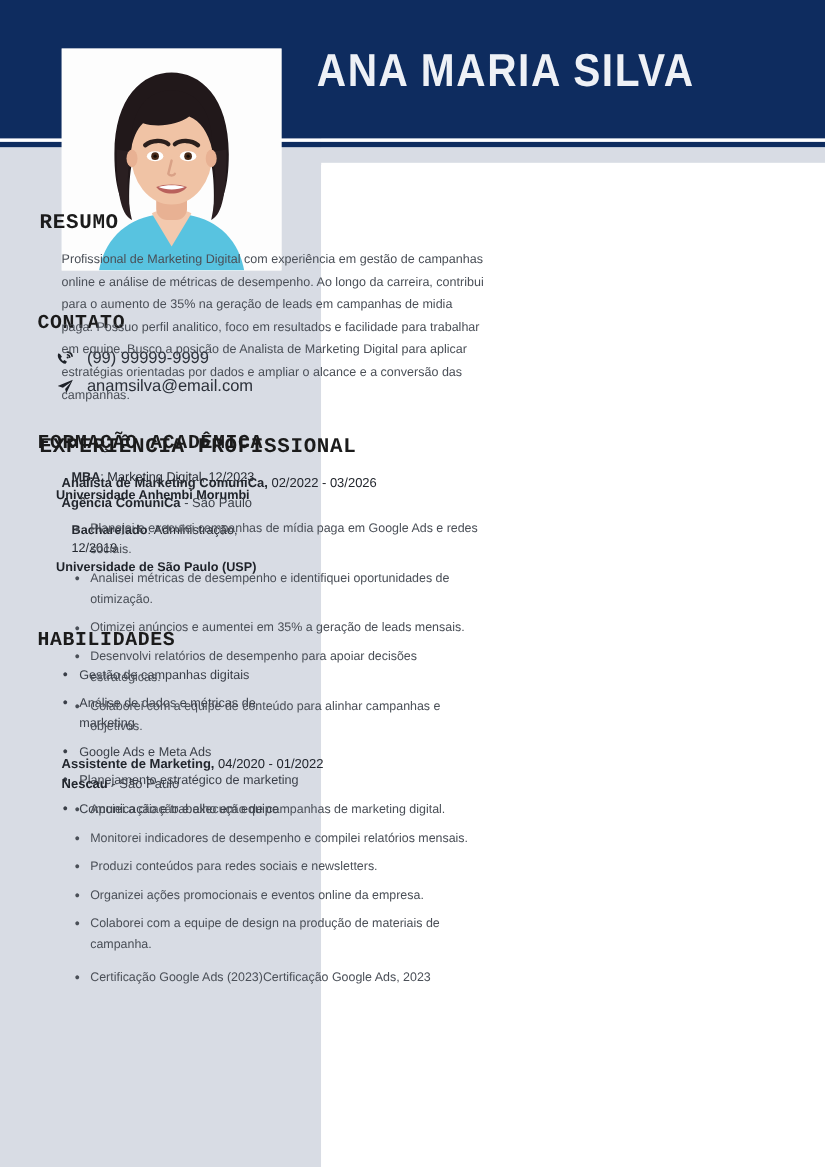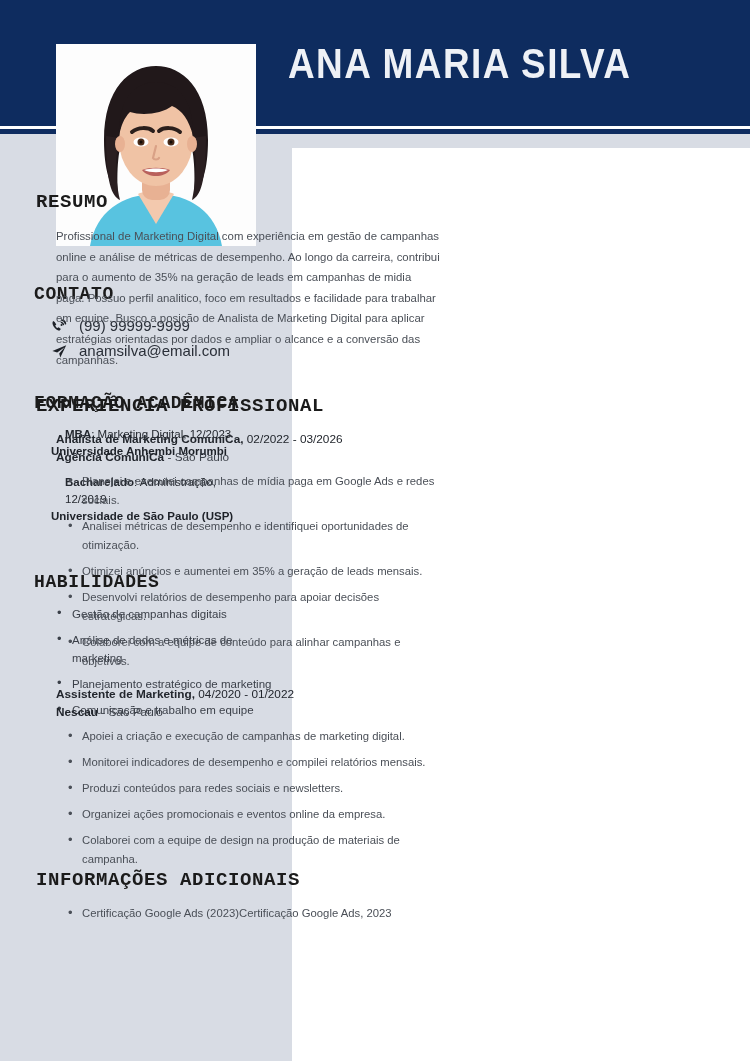--- a/index.html
+++ b/index.html
@@ -253,20 +253,21 @@
         </div>
 
       </div>
     </div>
 
     <div class="side-block" style="top:571px;">
       <div class="sec-head side-head">HABILIDADES</div>
       <div class="skill-list">
         <div class="skill-item">Gestão de campanhas digitais</div>
         <div class="skill-item">Análise de dados e métricas de marketing</div>
+        <div class="skill-item">Google Ads e Meta Ads</div>
         <div class="skill-item">Planejamento estratégico de marketing</div>
         <div class="skill-item">Comunicação e trabalho em equipe</div>
       </div>
     </div>
 
   </div>
 
   <div>
 
     <div class="main-block" style="top:190px;">
@@ -304,21 +305,20 @@
           <div class="bullet">Apoiei a criação e execução de campanhas de marketing digital.</div>
           <div class="bullet">Monitorei indicadores de desempenho e compilei relatórios mensais.</div>
           <div class="bullet">Produzi conteúdos para redes sociais e newsletters.</div>
           <div class="bullet">Organizei ações promocionais e eventos online da empresa.</div>
           <div class="bullet">Colaborei com a equipe de design na produção de materiais de campanha.</div>
         </div>
       </div>
     </div>
 
     <div class="main-block" style="top:868px;">
-      <div class="sec-head main-head">INFORMAÇÕES ADICIONAIS</div>
       <div class="extra-list">
         <div class="extra-item">Certificação Google Ads (2023)Certificação Google Ads, 2023</div>
       </div>
     </div>
 
   </div>
 
 </div>
 
 </body></html>

